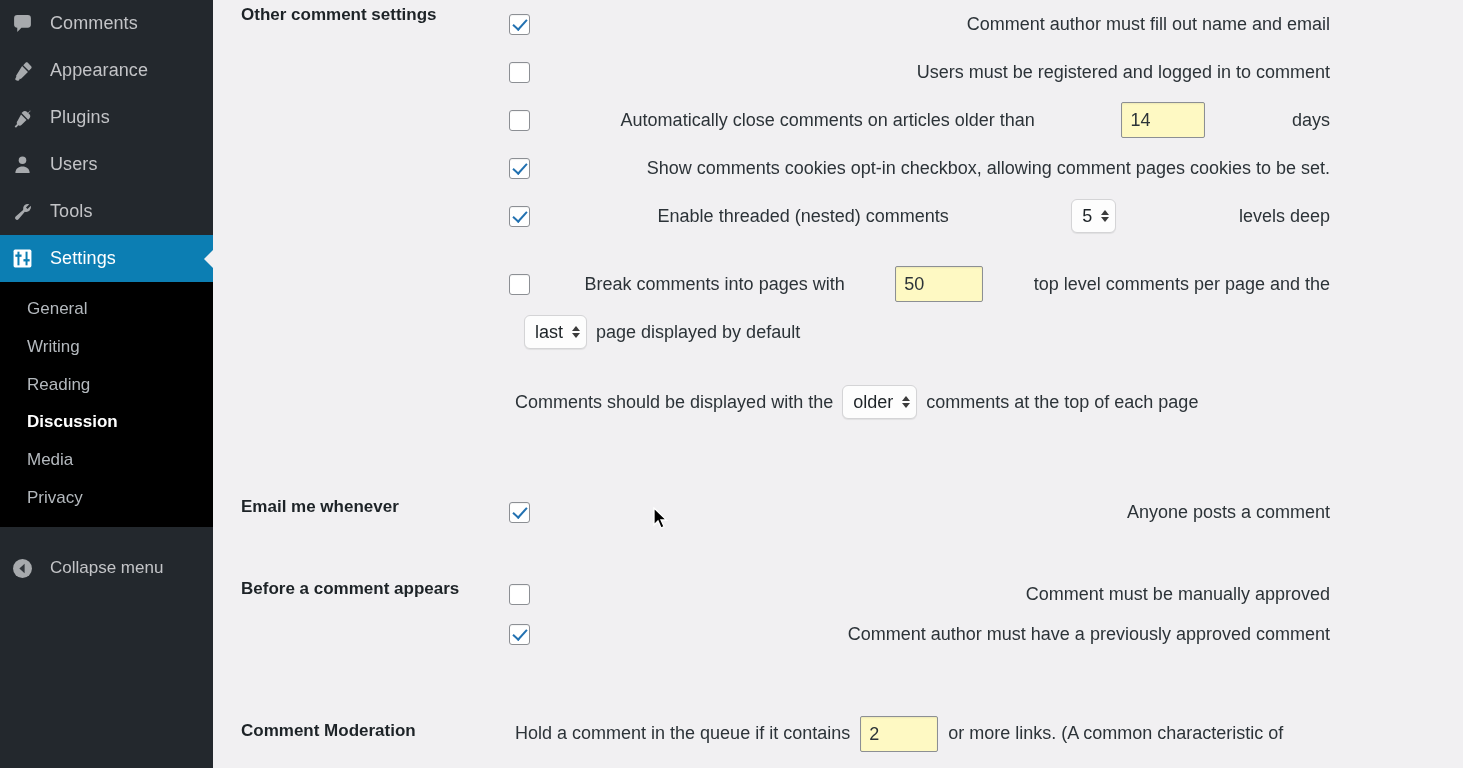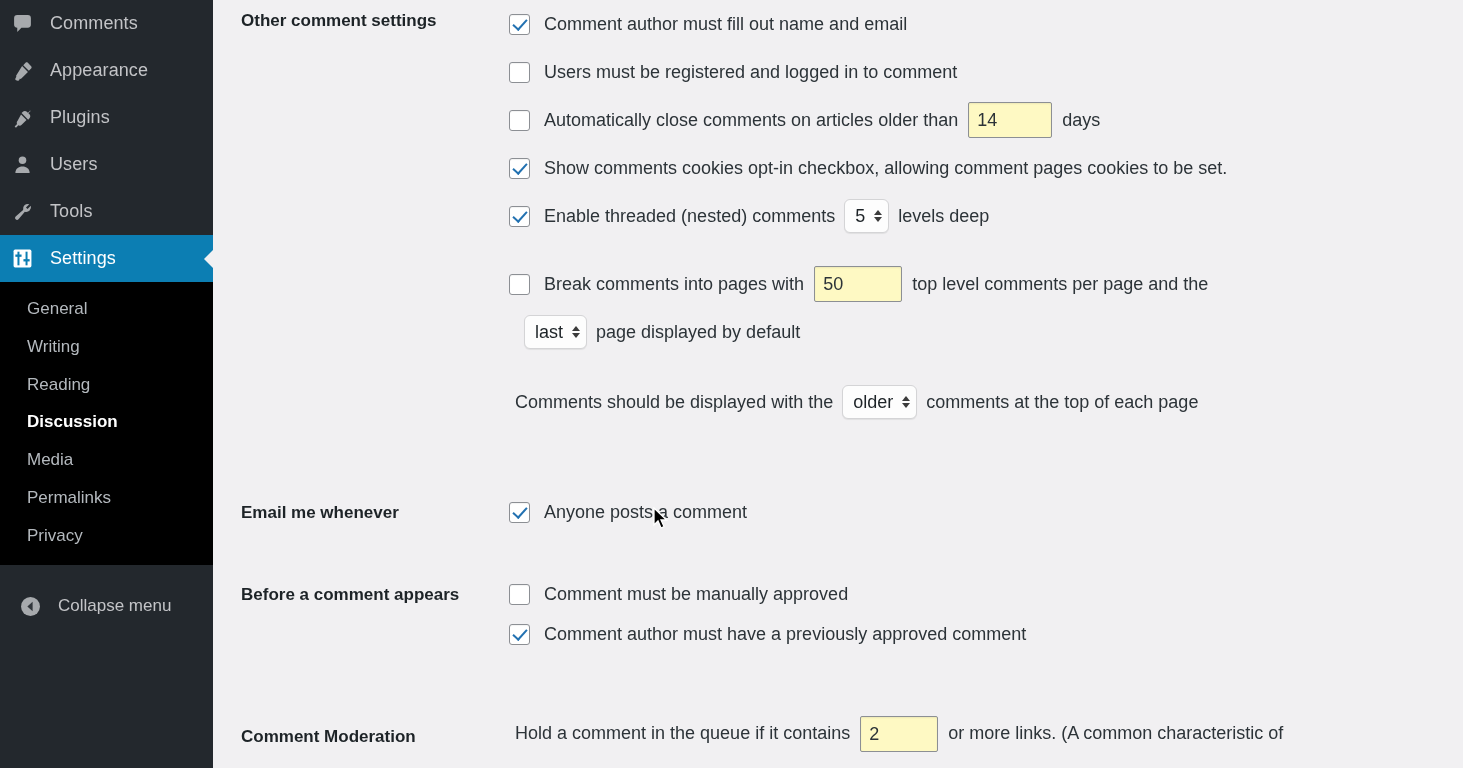--- a/index.html
+++ b/index.html
@@ -80,21 +80,21 @@
   }
   .submenu-item.current {
     color: #ffffff;
     font-weight: bold;
   }
 
   .collapse-row {
     display: flex;
     align-items: center;
     height: 47px;
-    padding-left: 20px;
+    padding-left: 12px;
     color: #c3c4c7;
     font-size: 17px;
     cursor: pointer;
     background: #23282d;
     margin-top: 18px;
   }
   .collapse-row .mi-icon { width: 30px; min-width: 30px; margin-right: 8px;
     display:flex; align-items:center; }
   .collapse-row .mi-icon svg { fill: #a7aaad; display: block; }
 
@@ -108,40 +108,41 @@
   }
 
   .row {
     display: flex;
     align-items: flex-start;
   }
   .row-label {
     width: 296px;
     min-width: 296px;
     padding-left: 28px;
-    padding-top: 10px;
+    padding-top: 4px;
     font-size: 17px;
     font-weight: bold;
     color: #1d2327;
     line-height: 1.3;
   }
   .row-fields {
     flex: 1;
     padding-right: 20px;
   }
 
   .cb-line {
     display: flex;
     align-items: center;
     flex-wrap: wrap;
     margin-bottom: 0;
     font-size: 18px;
     color: #2c3338;
     line-height: 48px;
     min-height: 48px;
+    justify-content: space-between;
   }
   .cb-line.tight { line-height: 40px; min-height: 40px; }
 
   
   .cbx {
     width: 21px; height: 21px;
     min-width: 21px;
     border: 1px solid #8c8f94;
     border-radius: 3px;
     background: #fff;
@@ -307,21 +308,20 @@
         <span class="mi-label">Settings</span>
       </div>
     </div>
 
     <div class="submenu">
       <div class="submenu-item">General</div>
       <div class="submenu-item">Writing</div>
       <div class="submenu-item">Reading</div>
       <div class="submenu-item current">Discussion</div>
       <div class="submenu-item">Media</div>
-      <div class="submenu-item">Permalinks</div>
       <div class="submenu-item">Privacy</div>
     </div>
 
     <div class="collapse-row">
       <span class="mi-icon">
         <svg width="21" height="21" viewBox="0 0 20 20">
             <circle cx="10" cy="10" r="9" fill="#a7aaad"></circle>
             <path d="M12 5.5L7 10l5 4.5z" fill="#32373c"></path>
           </svg>
       </span>

